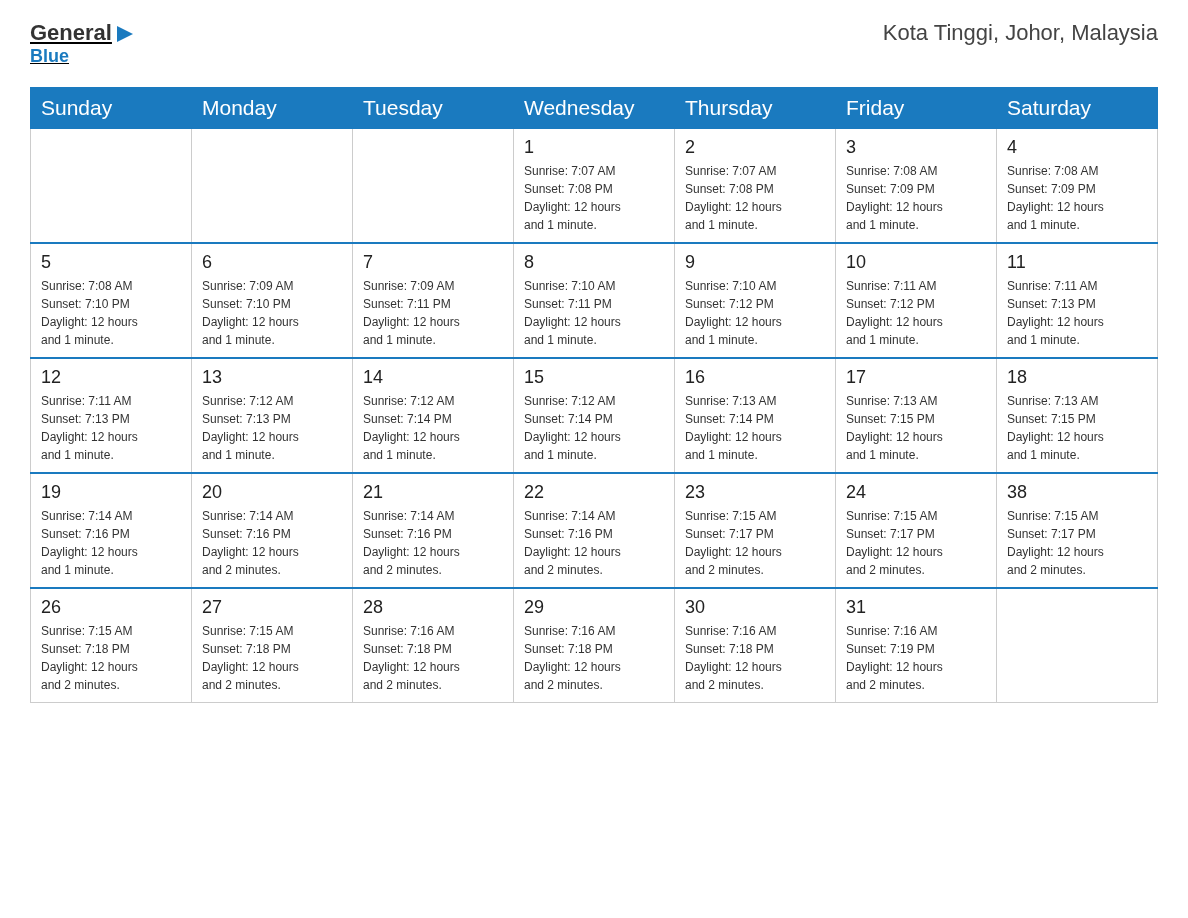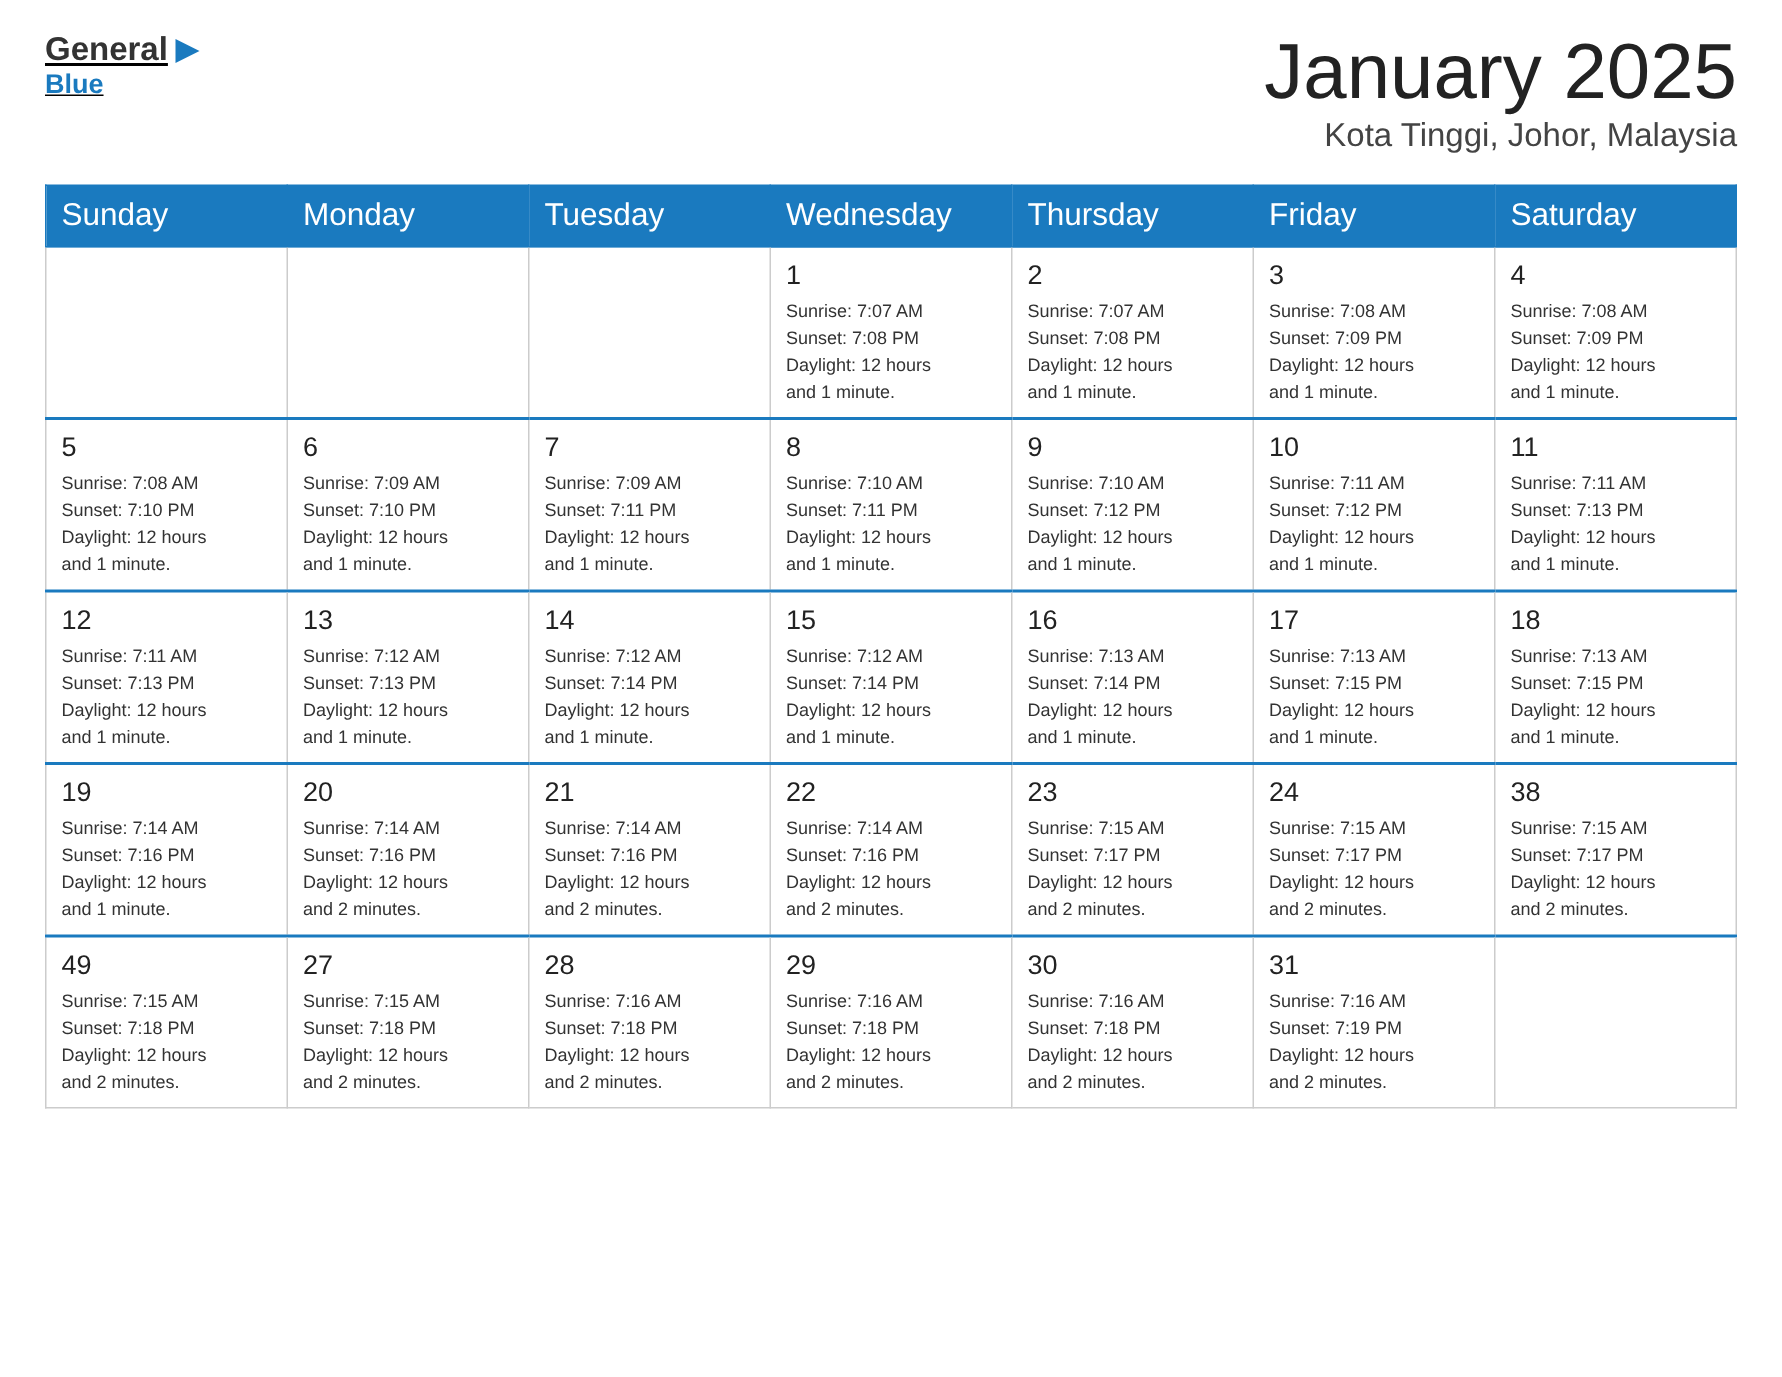--- a/index.html
+++ b/index.html
@@ -107,21 +107,20 @@
             <polygon points="2,0 18,8 2,16" fill="#1a7abf"></polygon>
           </svg>
         </div>
       </div>
       <div>
         <span class="logo-blue">Blue</span>
       </div>
     </div>
   </div>
   <div class="title-block">
-    <div class="calendar-title">January 2025</div>
     <div class="calendar-subtitle">Kota Tinggi, Johor, Malaysia</div>
   </div>
 </div>
 
 <table>
   <thead>
     <tr>
       <th>Sunday</th>
       <th>Monday</th>
       <th>Tuesday</th>
@@ -313,21 +312,21 @@
         <td>
           <div class="day-num">38</div>
           <div class="day-info" style="white-space: pre-line;">Sunrise: 7:15 AM
 Sunset: 7:17 PM
 Daylight: 12 hours
 and 2 minutes.</div>
         </td>
       </tr>
       <tr>
         <td>
-          <div class="day-num">49</div>
+          <div class="day-num">26</div>
           <div class="day-info" style="white-space: pre-line;">Sunrise: 7:15 AM
 Sunset: 7:18 PM
 Daylight: 12 hours
 and 2 minutes.</div>
         </td>
         <td>
           <div class="day-num">27</div>
           <div class="day-info" style="white-space: pre-line;">Sunrise: 7:15 AM
 Sunset: 7:18 PM
 Daylight: 12 hours

